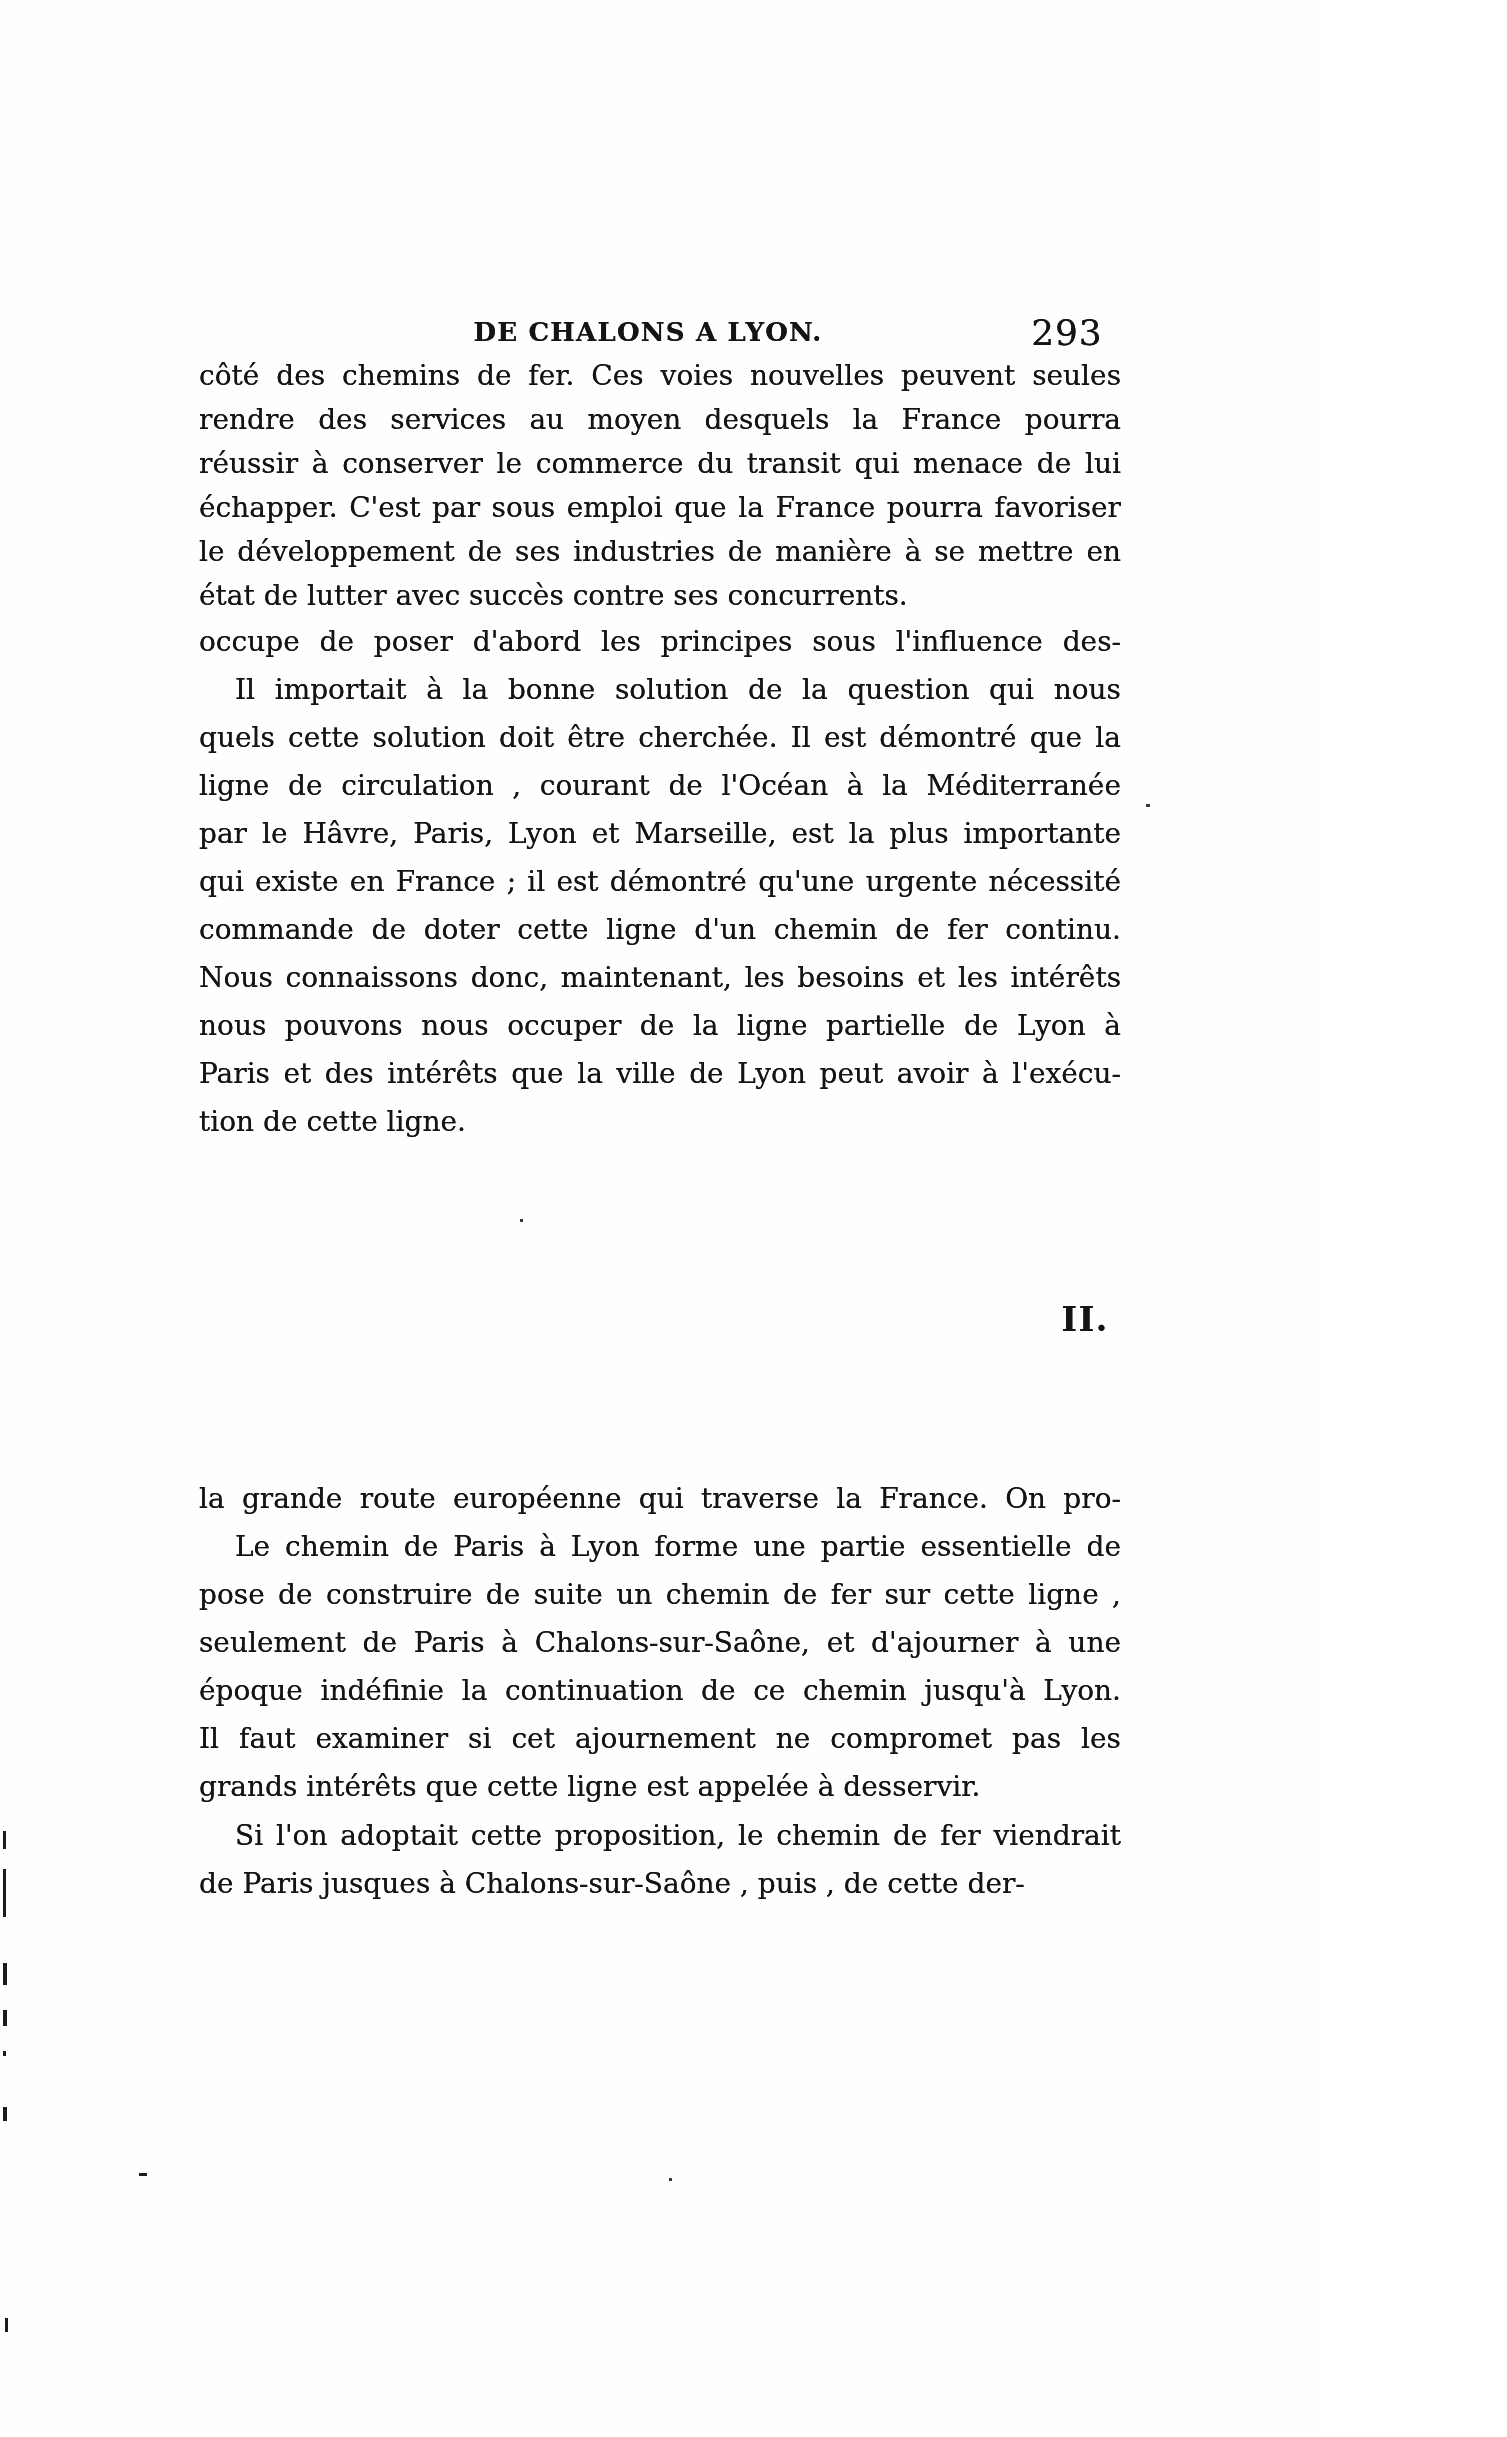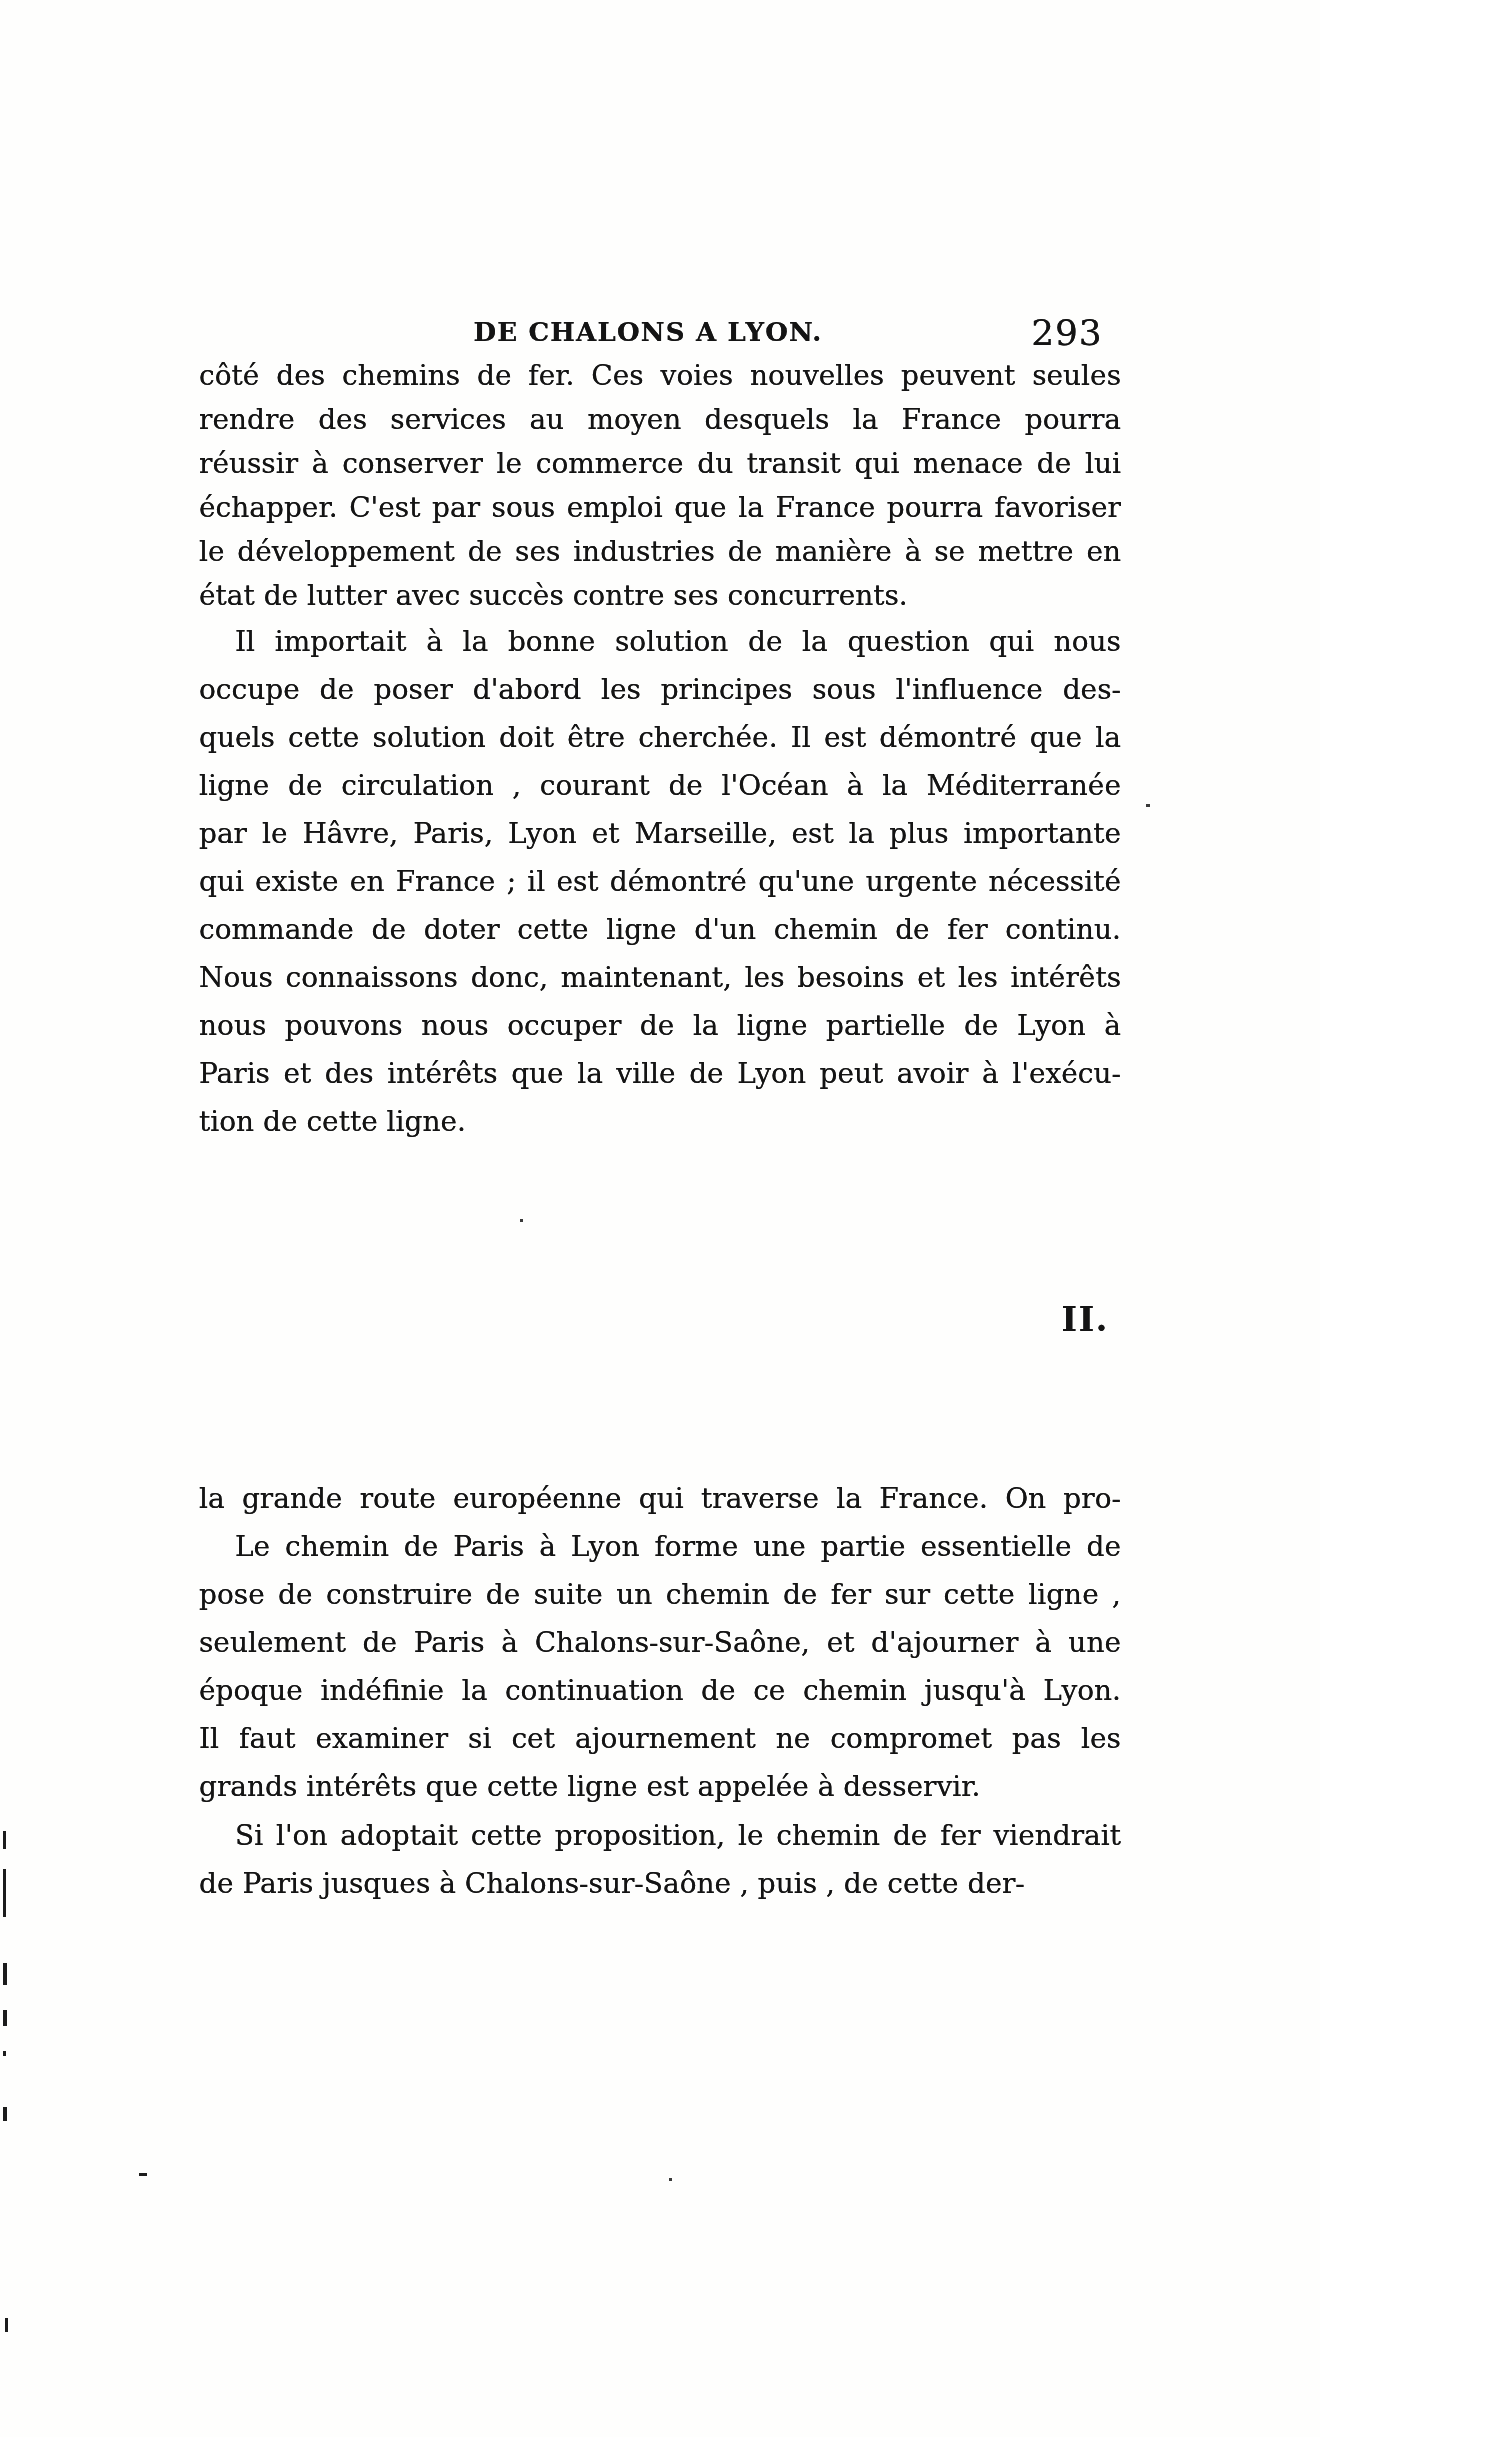--- a/index.html
+++ b/index.html
@@ -57,22 +57,22 @@
   <div class="para p1">
       <div class="tline">côté des chemins de fer. Ces voies nouvelles peuvent seules</div>
       <div class="tline">rendre des services au moyen desquels la France pourra</div>
       <div class="tline">réussir à conserver le commerce du transit qui menace de lui</div>
       <div class="tline">échapper. C'est par sous emploi que la France pourra favoriser</div>
       <div class="tline">le développement de ses industries de manière à se mettre en</div>
       <div class="tline tlast">état de lutter avec succès contre ses concurrents.</div>
     </div>
 
   <div class="para p2">
+      <div class="tline">occupe de poser d'abord les principes sous l'influence des-</div>
       <div class="tline tindent">Il importait à la bonne solution de la question qui nous</div>
-      <div class="tline">occupe de poser d'abord les principes sous l'influence des-</div>
       <div class="tline">quels cette solution doit être cherchée. Il est démontré que la</div>
       <div class="tline">ligne de circulation , courant de l'Océan à la Méditerranée</div>
       <div class="tline">par le Hâvre, Paris, Lyon et Marseille, est la plus importante</div>
       <div class="tline">qui existe en France ; il est démontré qu'une urgente nécessité</div>
       <div class="tline">commande de doter cette ligne d'un chemin de fer continu.</div>
       <div class="tline">Nous connaissons donc, maintenant, les besoins et les intérêts</div>
       <div class="tline">nous pouvons nous occuper de la ligne partielle de Lyon à</div>
       <div class="tline">Paris et des intérêts que la ville de Lyon peut avoir à l'exécu-</div>
       <div class="tline tlast">tion de cette ligne.</div>
     </div>

